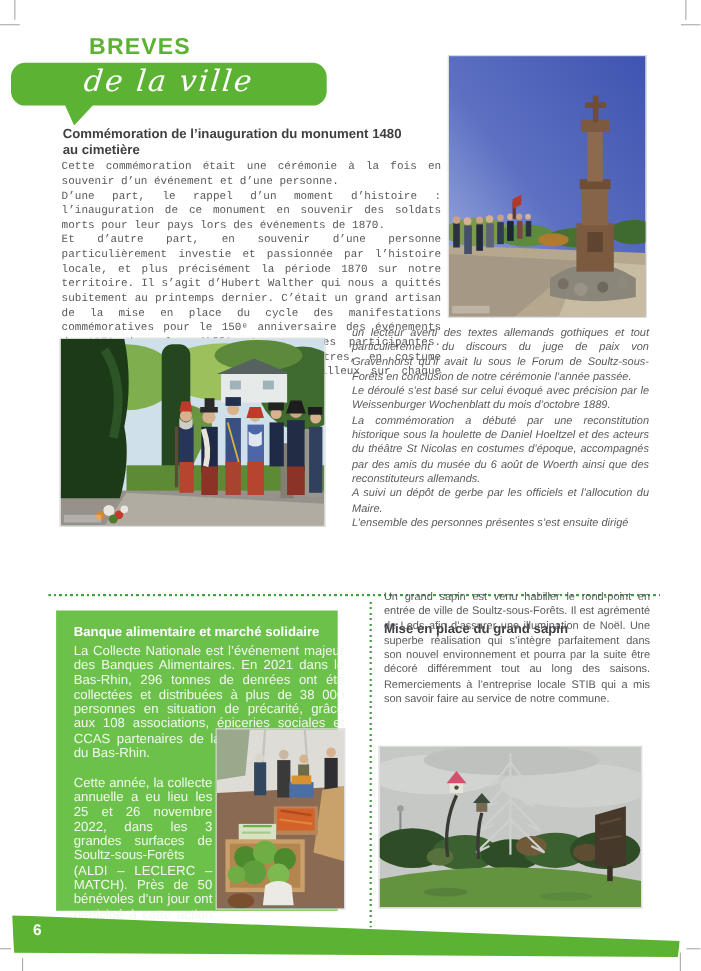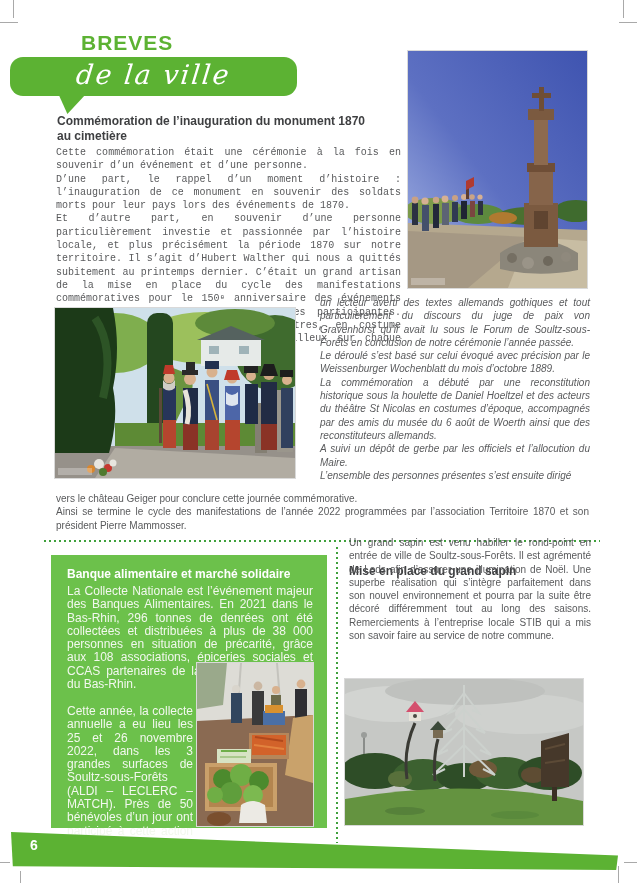--- a/index.html
+++ b/index.html
@@ -28,21 +28,21 @@
   .ph-costumes{left:55px;top:308px;width:240px;height:170px;}
   .ph-marche{left:197px;top:663px;width:116px;height:163px;}
   .ph-sapin{left:345px;top:679px;width:238px;height:146px;}
   .watermark{position:absolute;left:3px;bottom:3px;width:34px;height:7px;background:rgba(255,255,255,.28);}
   
   .dots-h{left:44px;top:540px;width:556px;height:2px;
     background:repeating-linear-gradient(to right,#3fa03c 0 2px,transparent 2px 5px);}
   .dots-v{left:336px;top:547px;width:2px;height:296px;
     background:repeating-linear-gradient(to bottom,#3fa03c 0 2px,transparent 2px 5px);}
   
-  .gbox{left:51px;top:555px;width:256px;height:273px;background:#6cc14b;padding-left:20px;}
+  .gbox{left:51px;top:555px;width:256px;height:273px;background:#6cc14b;}
   .gbox-title{left:16px;top:12px;width:246px;font-size:12px;font-weight:bold;color:#ffffff;position:absolute;}
   .gbox-body{font-size:12px;color:#f2f8ee;line-height:13.3px;text-align:justify;position:absolute;}
   .gb1{left:16px;top:30px;width:246px;}
   .gb2{left:16px;top:107px;width:126px;}
   .gb3{left:16px;top:150px;width:126px;}
   
   .t-sapin{left:349px;top:552px;width:240px;margin-top:12px;}
   .b-sapin{left:349px;top:536px;width:242px;}
   
   .wedge{left:11px;top:832px;width:607px;height:38px;background:#5cb233;
@@ -61,32 +61,30 @@
   <div class="crop" style="left:0;top:862px;width:10px;height:1px;"></div>
   <div class="crop" style="left:20px;top:871px;width:1px;height:12px;"></div>
   <div class="crop" style="left:624px;top:862px;width:13px;height:1px;"></div>
   <div class="crop" style="left:618px;top:866px;width:1px;height:17px;"></div>
 
   <div class="abs kicker">BREVES</div>
   <div class="abs banner"></div>
   <div class="abs banner-tail"></div>
   <div class="abs banner-text">de la ville</div>
 
-  <div class="abs h1 pre t-commem">Commémoration de l’inauguration du monument 1870
+  <div class="abs h1 pre t-commem">Commémoration de l’inauguration du monument 1480
 au cimetière</div>
   <div class="abs body pre b1">Cette commémoration était une cérémonie à la fois en souvenir d’un événement et d’une personne.
 D’une part, le rappel d’un moment d’histoire : l’inauguration de ce monument en souvenir des soldats morts pour leur pays lors des événements de 1870.
 Et d’autre part, en souvenir d’une personne particulièrement investie et passionnée par l’histoire locale, et plus précisément la période 1870 sur notre territoire. Il s’agit d’Hubert Walther qui nous a quittés subitement au printemps dernier. C’était un grand artisan de la mise en place du cycle des manifestations commémoratives pour le 150ᵉ anniversaire des événements de 1870 dans les différentes communes participantes. L’année passée, Hubert était des nôtres, en costume d’époque, très investi et très pointilleux sur chaque détail. Il était</div>
   <div class="abs body pre b2">un lecteur averti des textes allemands gothiques et tout particulièrement du discours du juge de paix von Gravenhorst qu’il avait lu sous le Forum de Soultz-sous-Forêts en conclusion de notre cérémonie l’année passée.
 Le déroulé s’est basé sur celui évoqué avec précision par le Weissenburger Wochenblatt du mois d’octobre 1889.
 La commémoration a débuté par une reconstitution historique sous la houlette de Daniel Hoeltzel et des acteurs du théâtre St Nicolas en costumes d’époque, accompagnés par des amis du musée du 6 août de Woerth ainsi que des reconstituteurs allemands.
 A suivi un dépôt de gerbe par les officiels et l’allocution du Maire.
 L’ensemble des personnes présentes s’est ensuite dirigé</div>
-  <div class="abs body pre b3">vers le château Geiger pour conclure cette journée commémorative.
-Ainsi se termine le cycle des manifestations de l’année 2022 programmées par l’association Territoire 1870 et son président Pierre Mammosser.</div>
 
   <div class="photo ph-monument">
     <svg width="179" height="237" viewBox="0 0 179 237">
       <defs>
         <linearGradient id="sky1" x1="1" y1="0" x2="0" y2="1">
           <stop offset="0" stop-color="#3f54b0"></stop>
             <stop offset="0.55" stop-color="#5d70c2"></stop>
             <stop offset="1" stop-color="#a9b8e6"></stop>
         </linearGradient>
       </defs>

